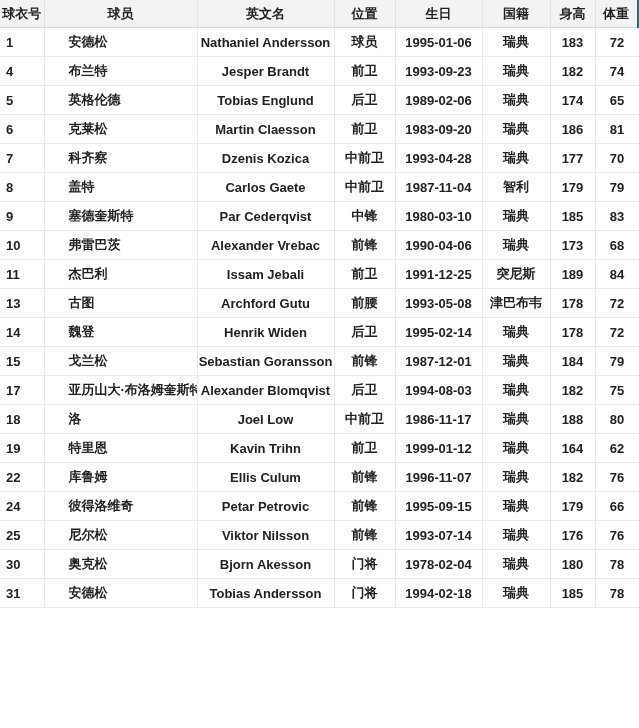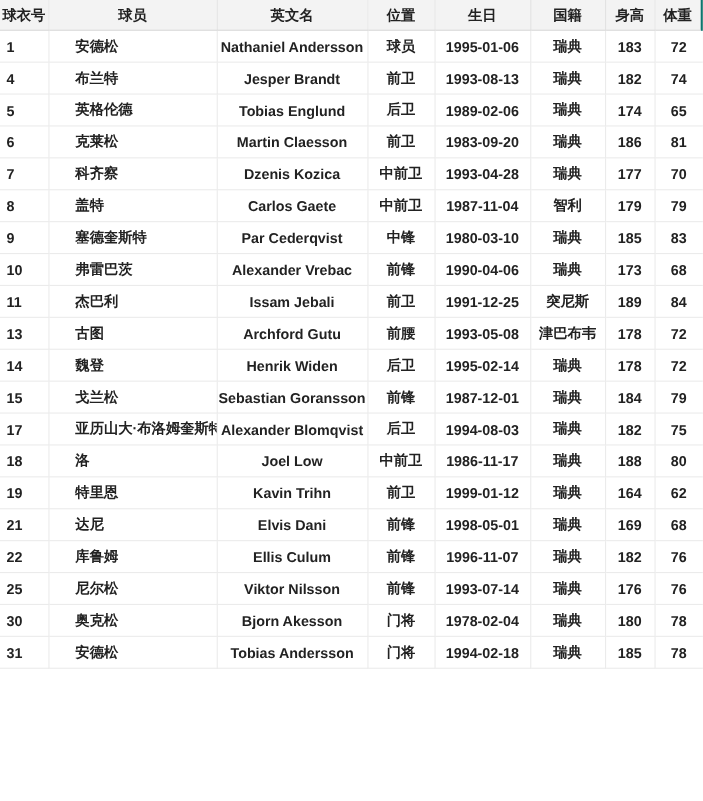--- a/index.html
+++ b/index.html
@@ -97,21 +97,21 @@
           <td>1995-01-06</td>
           <td>瑞典</td>
           <td>183</td>
           <td>72</td>
         </tr>
         <tr>
           <td>4</td>
           <td>布兰特</td>
           <td>Jesper Brandt</td>
           <td>前卫</td>
-          <td>1993-08-13</td>
+          <td>1993-09-23</td>
           <td>瑞典</td>
           <td>182</td>
           <td>74</td>
         </tr>
         <tr>
           <td>5</td>
           <td>英格伦德</td>
           <td>Tobias Englund</td>
           <td>后卫</td>
           <td>1989-02-06</td>
@@ -233,38 +233,38 @@
           <td>19</td>
           <td>特里恩</td>
           <td>Kavin Trihn</td>
           <td>前卫</td>
           <td>1999-01-12</td>
           <td>瑞典</td>
           <td>164</td>
           <td>62</td>
         </tr>
         <tr>
-          <td>21</td>
-          <td>达尼</td>
-          <td>Elvis Dani</td>
-          <td>前锋</td>
-          <td>1998-05-01</td>
-          <td>瑞典</td>
-          <td>169</td>
-          <td>68</td>
-        </tr>
-        <tr>
           <td>22</td>
           <td>库鲁姆</td>
           <td>Ellis Culum</td>
           <td>前锋</td>
           <td>1996-11-07</td>
           <td>瑞典</td>
           <td>182</td>
           <td>76</td>
+        </tr>
+        <tr>
+          <td>24</td>
+          <td>彼得洛维奇</td>
+          <td>Petar Petrovic</td>
+          <td>前锋</td>
+          <td>1995-09-15</td>
+          <td>瑞典</td>
+          <td>179</td>
+          <td>66</td>
         </tr>
         <tr>
           <td>25</td>
           <td>尼尔松</td>
           <td>Viktor Nilsson</td>
           <td>前锋</td>
           <td>1993-07-14</td>
           <td>瑞典</td>
           <td>176</td>
           <td>76</td>

